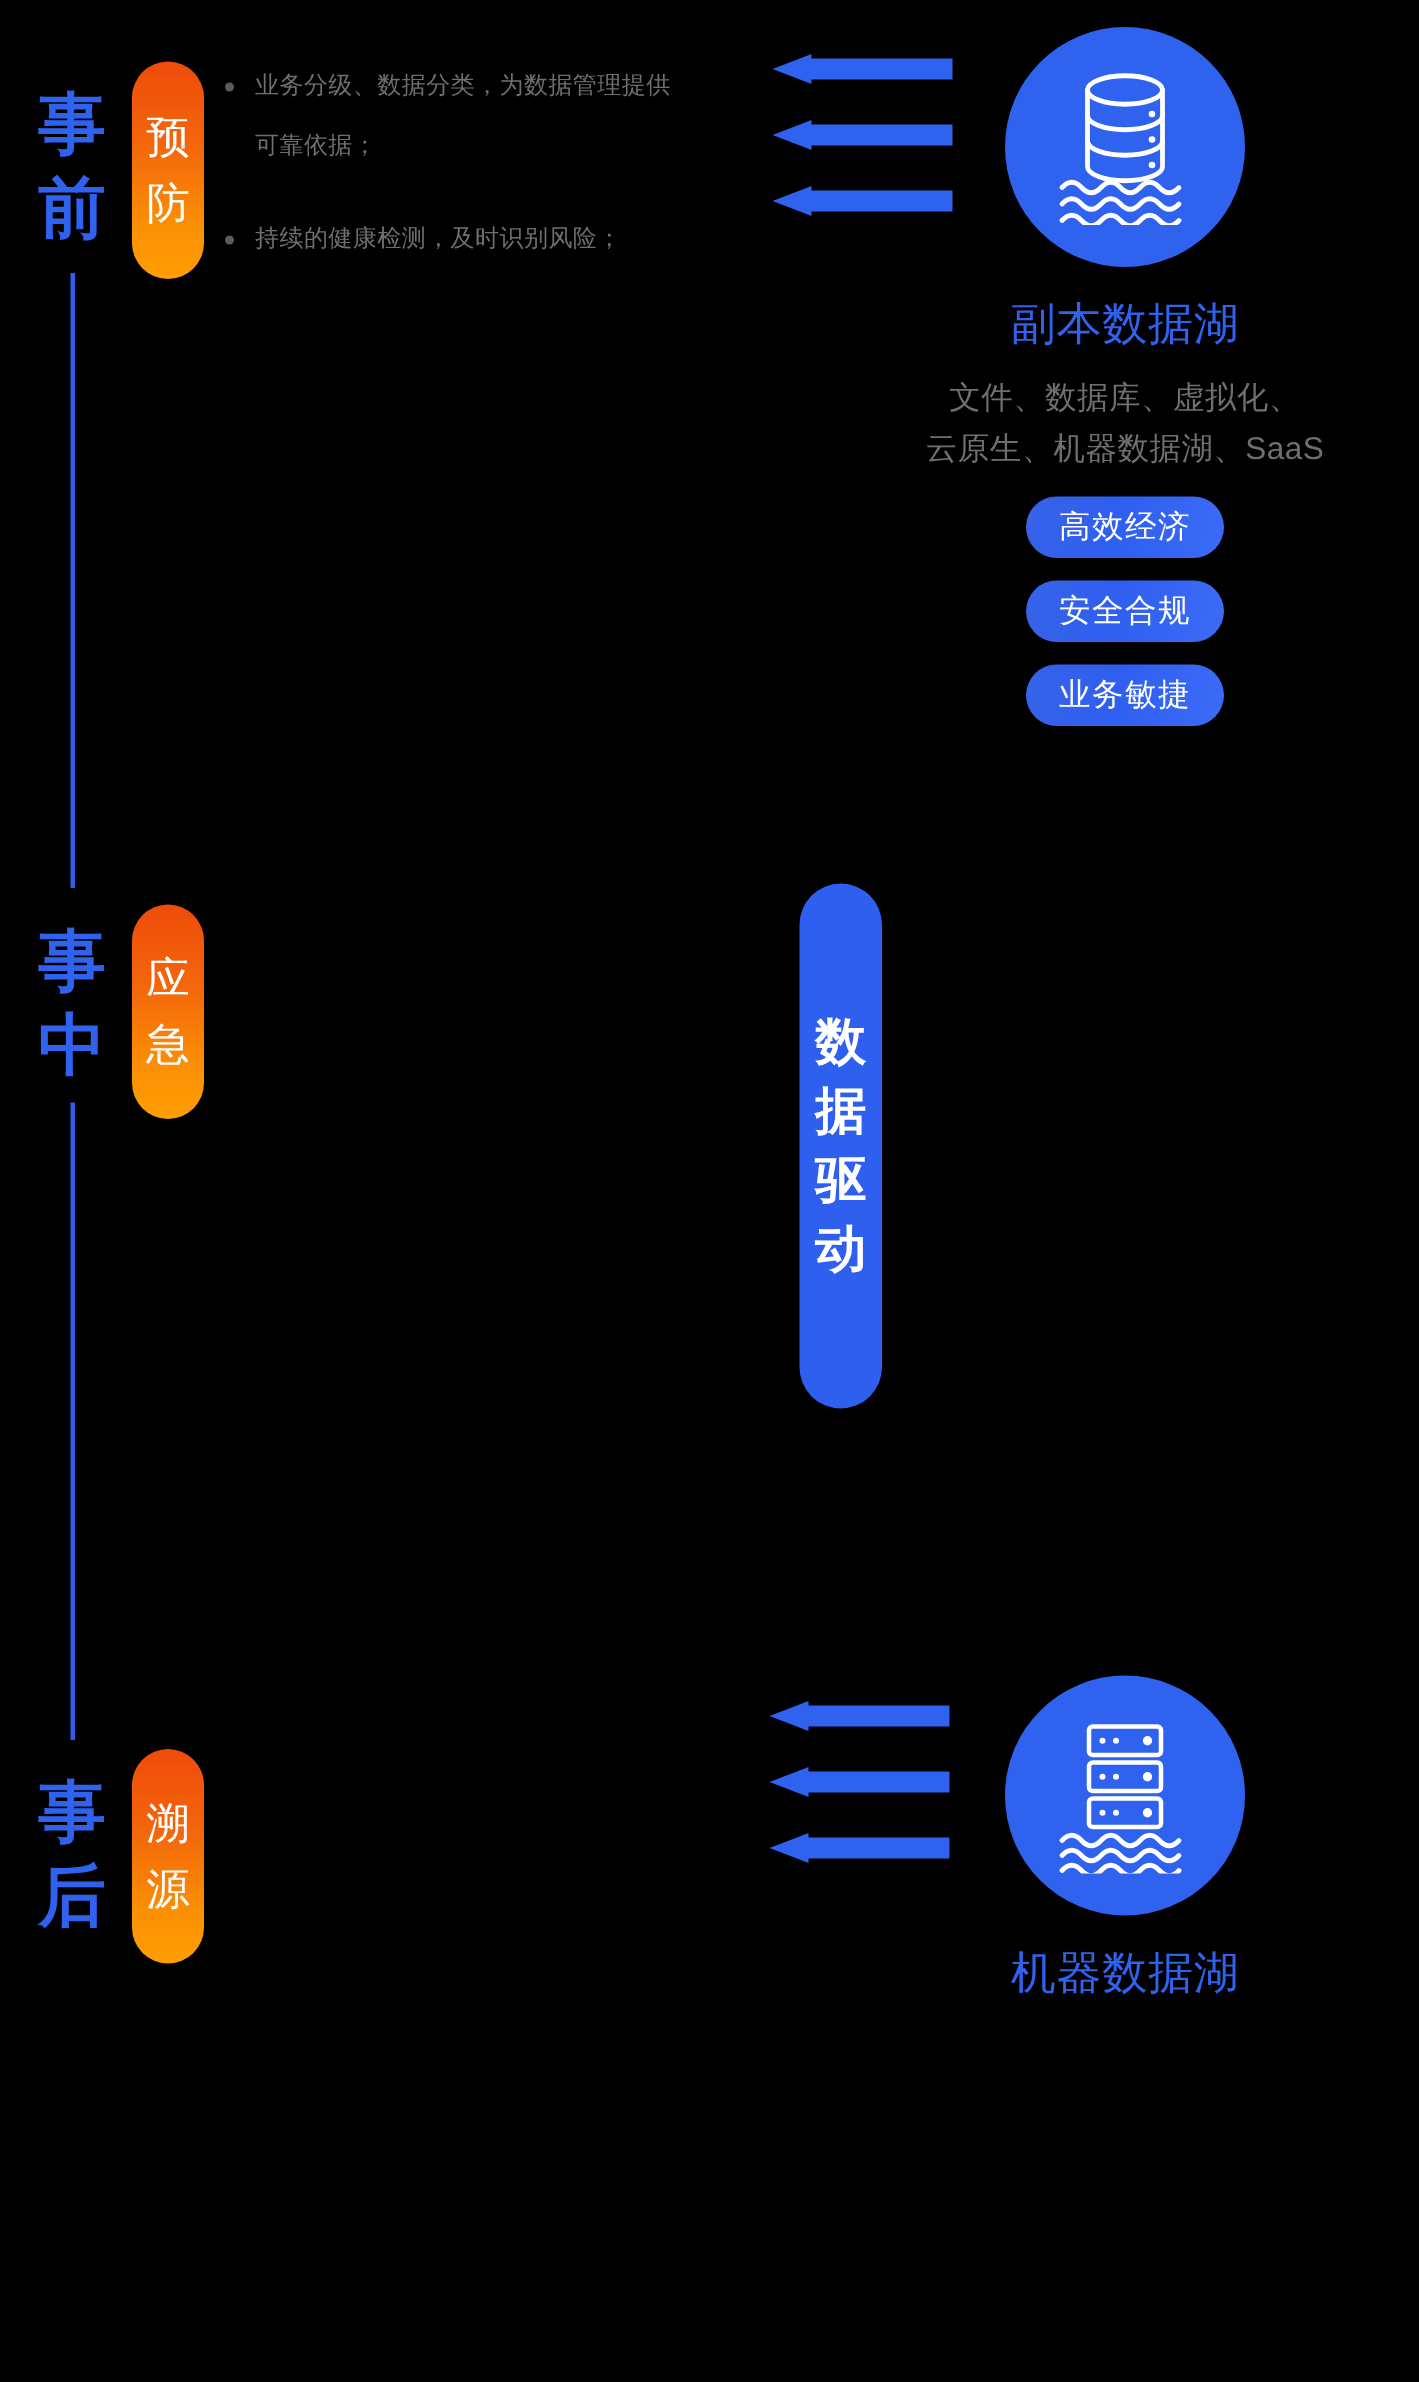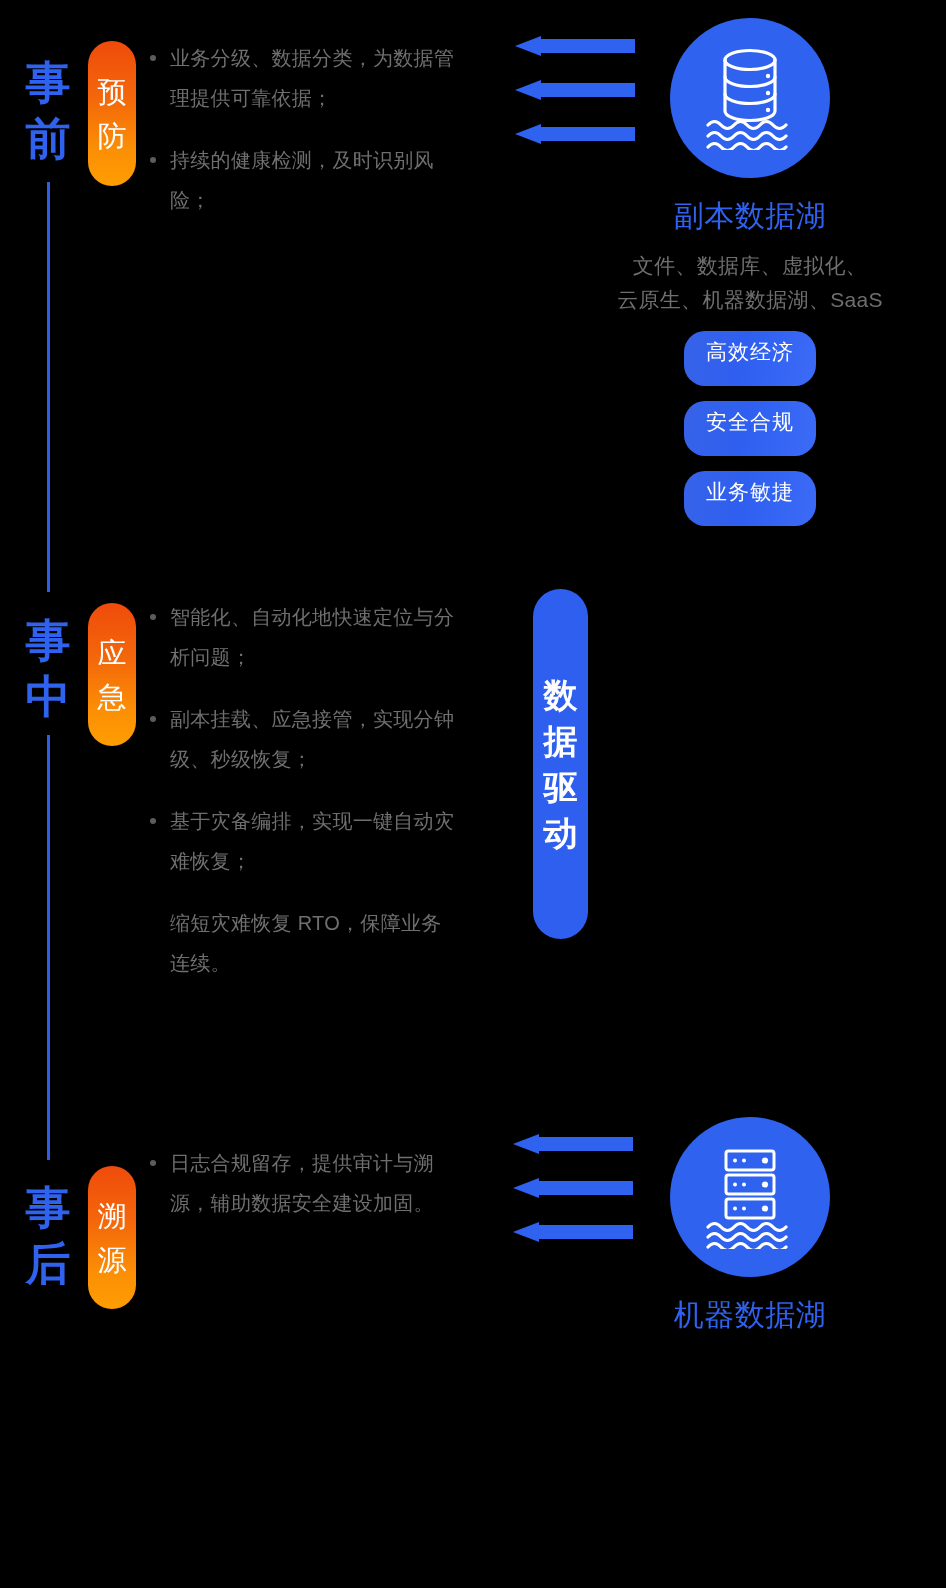--- a/index.html
+++ b/index.html
@@ -39,21 +39,21 @@
     display:flex; flex-direction:column;
     align-items:center; justify-content:center;
   }
   .o-pill span { display:block; }
 
   
   .bullets { position:absolute; }
   .bullet {
     position:relative;
     color:#6f6f6f;
-    font-size:20px;
+    font-size:16px;
     line-height:40px;
     padding-left:22px;
     margin-bottom:22px;
     width:310px;
     letter-spacing:.3px;
   }
   .bullet.no-dot { padding-left:22px; }
   .bullet .dot {
     position:absolute; left:2px; top:17px;
     width:6px; height:6px; border-radius:50%;
@@ -92,21 +92,21 @@
   .lake-sub {
     color:#6f6f6f;
     font-size:21px;
     line-height:34px;
     margin-top:12px;
     letter-spacing:.3px;
   }
   .lake-sub .l { display:block; }
   .tagpills { margin-top:14px; display:flex; flex-direction:column; align-items:center; gap:15px; }
   .tag {
-    width:132px; height:55px; border-radius:21px;
+    width:132px; height:41px; border-radius:21px;
     background:linear-gradient(100deg,#3763e8 0%,#2f5ff0 45%,#3b6bf6 100%);
     color:#ffffff;
     font-size:21px; line-height:41px;
     letter-spacing:1px;
   }
 
   
   .v-pill {
     position:absolute;
     width:55px;
@@ -199,61 +199,38 @@
   <div class="stage-label" style="top:613px;">
     <span>事</span>
     <span>中</span>
   </div>
 
   <div class="o-pill" style="top:603px;height:143px;left:88px;">
     <span>应</span>
     <span>急</span>
   </div>
 
-  <div class="bullets" style="left:148px;top:597px;">
-    <div class="bullet">
-      <span class="dot"></span>
-      <span>智能化、自动化地快速定位与分析问题；</span>
-    </div>
-    <div class="bullet">
-      <span class="dot"></span>
-      <span>副本挂载、应急接管，实现分钟级、秒级恢复；</span>
-    </div>
-    <div class="bullet">
-      <span class="dot"></span>
-      <span>基于灾备编排，实现一键自动灾难恢复；</span>
-    </div>
-    <div class="bullet no-dot">
-      <span>缩短灾难恢复 RTO，保障业务连续。</span>
-    </div>
-  </div>
 
   <div class="v-pill" style="left:533px;top:589px;height:350px;">
     <span>数</span>
     <span>据</span>
     <span>驱</span>
     <span>动</span>
   </div>
 
   <div class="stage-label" style="top:1180px;">
     <span>事</span>
     <span>后</span>
   </div>
 
   <div class="o-pill" style="top:1166px;height:143px;left:88px;">
     <span>溯</span>
     <span>源</span>
   </div>
 
-  <div class="bullets" style="left:148px;top:1143px;">
-    <div class="bullet">
-      <span class="dot"></span>
-      <span>日志合规留存，提供审计与溯源，辅助数据安全建设加固。</span>
-    </div>
-  </div>
 
   <div class="arrow-group" style="left:513px;top:1134px;">
     <div class="arrow" style="width:120px;">
       <span class="shaft"></span>
       <span class="head"></span>
     </div>
     <div class="arrow" style="width:120px;">
       <span class="shaft"></span>
       <span class="head"></span>
     </div>

